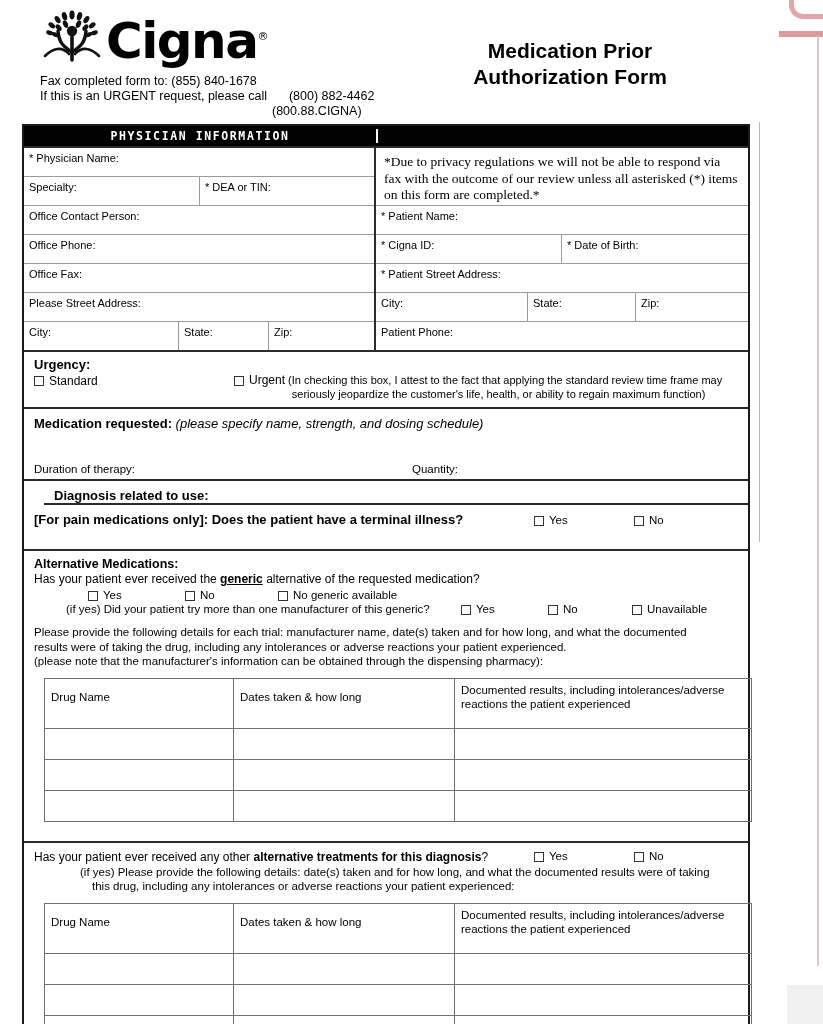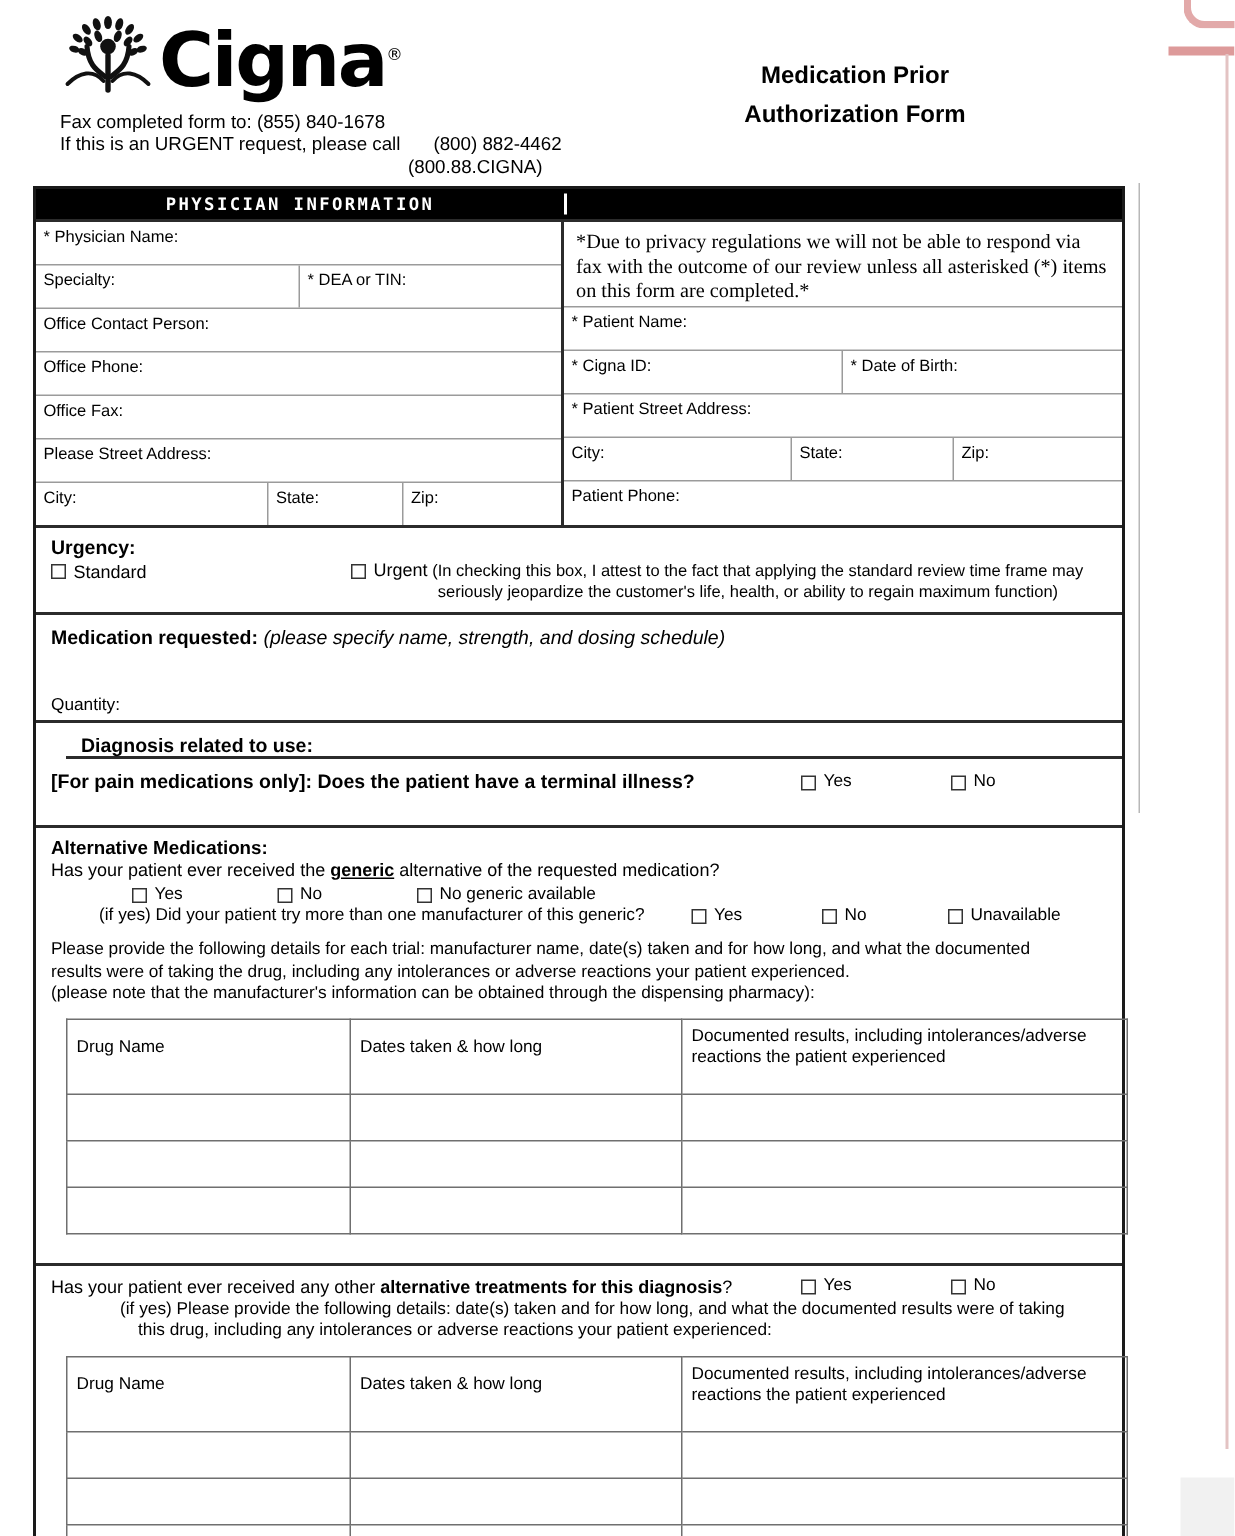--- a/index.html
+++ b/index.html
@@ -27,28 +27,28 @@
   #cigna-wordmark{font-family:"DejaVu Sans",sans-serif;font-weight:bold;font-size:50px;
     line-height:50px;letter-spacing:-1.5px;margin-left:2px;margin-bottom:4px;color:#000;}
   #cigna-reg{font-size:11px;vertical-align:super;letter-spacing:0;font-weight:normal;}
 
   #fax-lines{margin-top:4px;font-size:12.5px;line-height:15px;}
   #fax-lines .ln{white-space:nowrap;}
   #urgent-call-num{display:inline-block;margin-left:22px;}
   #urgent-call-alt{margin-left:232px;}
 
   #form-title{position:absolute;left:400px;top:38px;width:340px;text-align:center;
-    font-size:16px;font-weight:bold;line-height:26px;
+    font-size:21px;font-weight:bold;line-height:26px;
     font-family:"Liberation Sans",sans-serif;}
 
   
   #form-frame{position:absolute;left:22px;top:124px;width:728px;border:2px solid #1a1a1a;
     background:#fff;box-sizing:border-box;}
 
-  .blk{border-bottom:2px solid #2b2b2b;}
+  .blk{border-bottom:2px solid #2b2b2b;align-items:flex-end;}
   .blk:last-child{border-bottom:none;}
 
   
   #info-header{display:flex;background:#000;color:#fff;height:20px;align-items:center;}
   #info-header .hcell{font-family:"DejaVu Sans Mono","Liberation Mono",monospace;
     font-size:11.5px;font-weight:bold;letter-spacing:1.6px;text-align:center;}
   #hcell-phys{width:352px;border-right:2px solid #fff;}
   #hcell-pat{flex:1;}
 
   
@@ -259,20 +259,21 @@
       <label id="urg-opt">
         <span class="cb"></span>
         <span id="urg-text"><span id="urg-word">Urgent</span> <span>(In checking this box, I attest to the fact that applying the standard review time frame may</span><span id="urg-line2">seriously jeopardize the customer's life, health, or ability to regain maximum function)</span></span>
       </label>
     </div>
   </div>
 
   <div id="med-blk" class="blk">
     <div id="med-line"><span>Medication requested:</span> <span id="med-hint">(please specify name, strength, and dosing schedule)</span></div>
     <div id="dur-row">
+      <div id="dur-label">Duration of therapy:</div>
       <div>Quantity:</div>
     </div>
   </div>
 
   <div id="diag-blk" class="blk">
     <div id="diag-label">Diagnosis related to use:</div>
   </div>
 
   <div id="term-blk" class="blk">
     <div id="term-q">[For pain medications only]: Does the patient have a terminal illness?</div>

